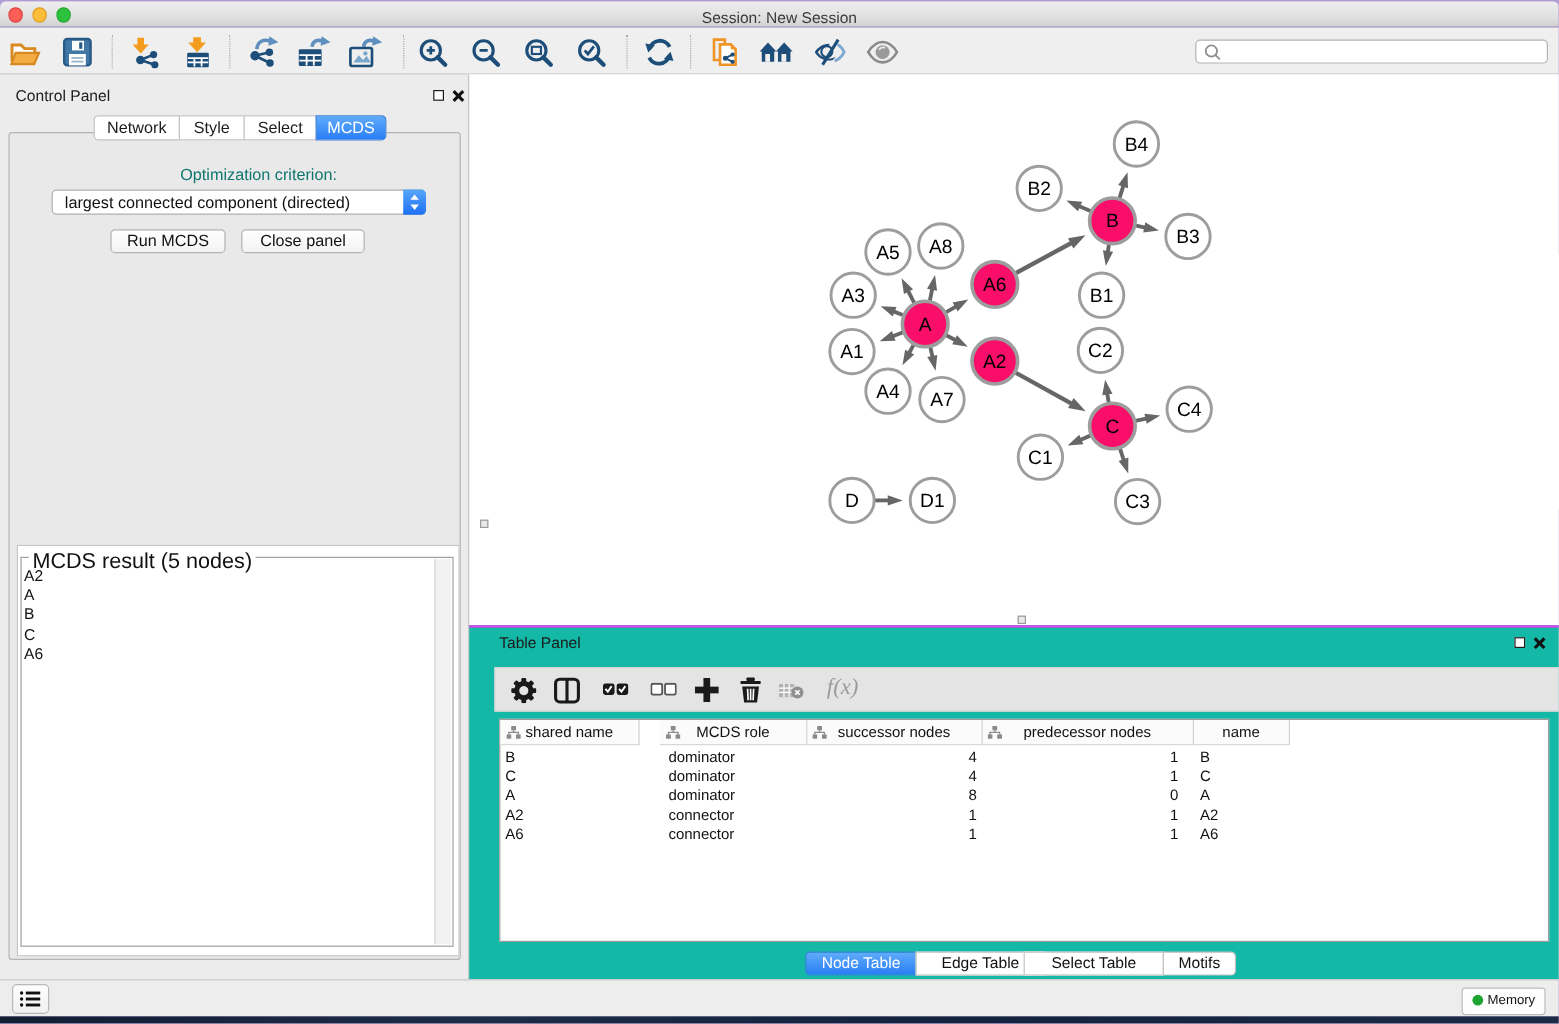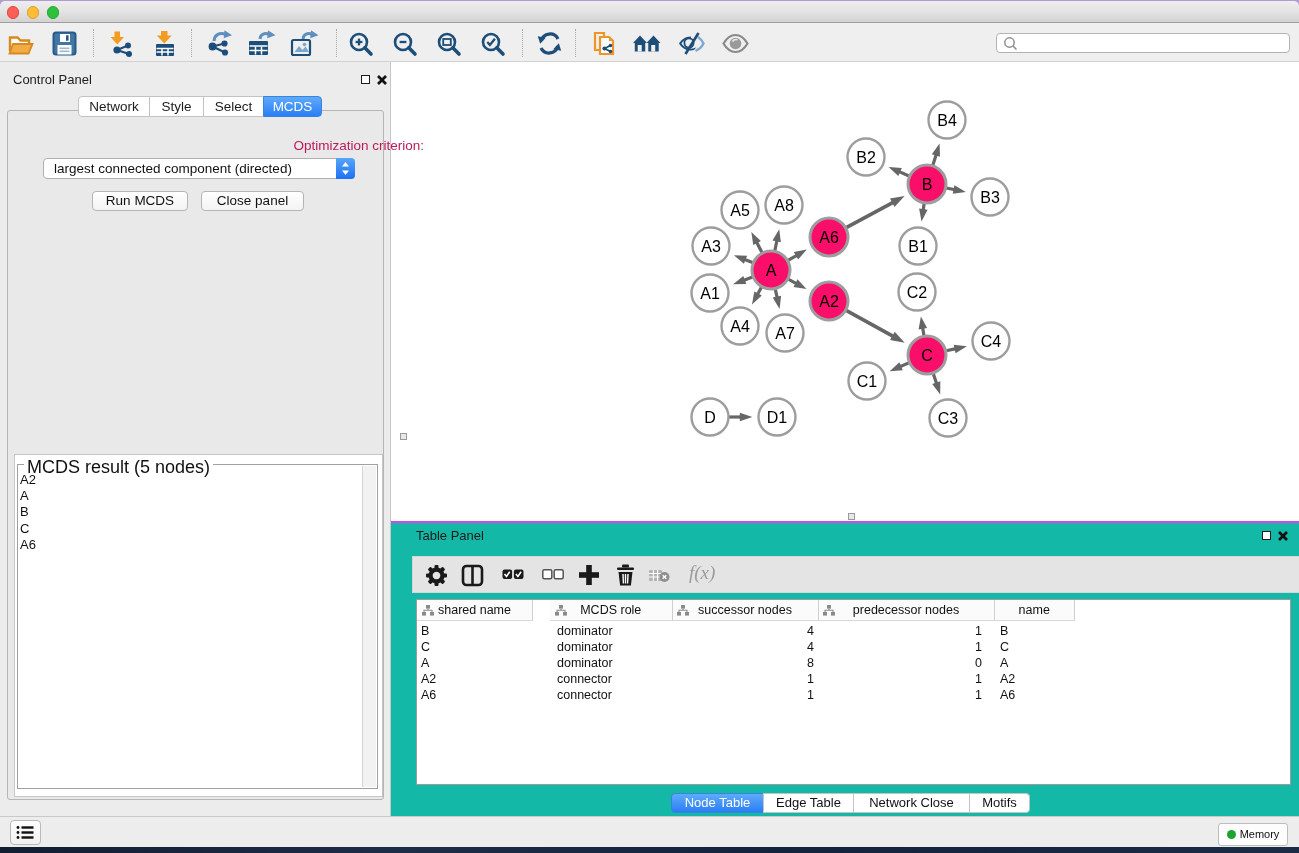--- a/index.html
+++ b/index.html
@@ -11,21 +11,21 @@
 .sep{top:6px;height:28px;width:0;border-left:1px dotted #a9a9a9}
 #searchbox{left:996px;top:10px;width:294px;height:20px;background:#fff;border:1px solid #b3b3b3;border-radius:4px}
 #main{left:0;top:62px;width:1299px;height:754px;background:#ececec}
 #vdiv{left:390px;top:0;width:1px;height:754px;background:#c6c6c6}
 #desktop{left:391px;top:0;width:908px;height:459px;background:#ffffff}
 #cptitle{left:13px;top:10px;font-size:13px;color:#1d1d1d}
 .floatico{width:9px;height:9px;border:1.5px solid #1d1d1d;background:#fff}
 #cpanel{left:7px;top:48px;width:377px;height:690px;background:#e9e9e9;border:1px solid #b5b5b5;border-radius:3px}
 .tab{top:34px;height:21px;border:1px solid #c3c3c3;background:#fff;color:#1c1c1c;font-size:13.5px;text-align:center;line-height:19px}
 .tabsel{background:linear-gradient(#5fabfa,#2a7ef5);color:#fff;border-color:#3b82e0}
-#optlabel{left:7px;top:76px;width:417px;text-align:right;font-size:13.5px;color:#be185d}
+#optlabel{left:7px;top:76px;width:417px;text-align:center;font-size:13.5px;color:#0f766e}
 #dropdown{left:43px;top:96px;width:312px;height:21px;background:#fff;border:1px solid #b0b0b0;border-radius:4px;font-size:13.5px;color:#111;line-height:19px;padding-left:10px}
 #ddcap{left:336px;top:96px;width:19px;height:21px;border-radius:0 4px 4px 0;background:linear-gradient(#57a6f9,#1d70f3)}
 .btn{top:129px;height:20px;background:linear-gradient(#ffffff,#f3f3f3);border:1px solid #b5b5b5;border-radius:4px;font-size:13.5px;color:#111;text-align:center;line-height:18px}
 #resultbox{left:14px;top:392px;width:369px;height:343px;background:#fff;border:1px solid #c6c6c6}
 #groupbox{left:2px;top:9px;width:361px;height:325px;border:1px solid #a0a0a0}
 #grouplabel{left:6px;top:-8px;background:#fff;padding:0 3px;font-size:18px;color:#111}
 #mcdslist{left:2px;top:7px;font-size:13px;color:#111;line-height:16.2px}
 #scrolltrack{right:1.5px;top:1px;width:14px;height:321px;background:#f2f2f2;border-left:1px solid #d4d4d4}
 #iwin{left:404px;top:2px;width:893px;height:445px;border:1px solid #8aa6c6;background:#fff}
 #iwtitle{left:0;top:0;width:891px;height:20px;background:linear-gradient(#ebebeb,#d2d2d2);border-bottom:1px solid #b0b0b0}
@@ -45,20 +45,21 @@
 #taskbtn{left:10px;top:3px;width:31px;height:25px;background:linear-gradient(#fefefe,#f1f1f1);border:1px solid #b9b9b9;border-radius:4px}
 #membtn{left:1218px;top:6px;width:70px;height:23px;background:#fdfdfd;border:1px solid #bdbdbd;border-radius:3px;font-size:11px;color:#111;line-height:21px;text-align:center}
 #deskstrip{left:0;top:847px;width:1299px;height:6px;background:linear-gradient(90deg,#111d31,#1d2c47 30%,#14233c 60%,#1b2a45)}
 .ico{position:absolute;top:30px}
 </style></head>
 <body>
 <div id="titlebar" class="abs">
   <div class="abs tl" style="left:6.7px;background:#fb5f57;border:0.5px solid #e0443e"></div>
   <div class="abs tl" style="left:26.7px;background:#fdbd39;border:0.5px solid #dfa023"></div>
   <div class="abs tl" style="left:46.7px;background:#2ec13e;border:0.5px solid #24a82f"></div>
+  <div class="abs" id="title">Session: New Session</div>
 </div>
 <div id="toolbar" class="abs">
   <div class="abs sep" style="left:93px"></div>
   <div class="abs sep" style="left:191px"></div>
   <div class="abs sep" style="left:336px"></div>
   <div class="abs sep" style="left:522px"></div>
   <div class="abs sep" style="left:575px"></div>
   <svg class="ico" style="left:7px;top:8px" width="28" height="26">
     <path d="M3 20 V6.5 h7.5 l3 3 h8.5 v3.5" fill="#fff" stroke="#d8891f" stroke-width="2.4"></path>
     <path d="M6 13 h19.5 l-4 9.5 H2.5 z" fill="#f3ac44" stroke="#d8891f" stroke-width="1.8"></path>
@@ -417,22 +418,22 @@
         </div>
       <div class="abs trow" style="top:87px">
           <span class="cell" style="left:4px">A6</span>
           <span class="cell" style="left:140px">connector</span>
           <span class="cell" style="left:255px;width:142px;text-align:right">1</span>
           <span class="cell" style="left:402px;width:163px;text-align:right">1</span>
           <span class="cell" style="left:583px">A6</span>
         </div>
     </div>
     <div class="abs btab btabsel" style="left:280px;width:93px;border-radius:4px 0 0 4px">Node Table</div>
-    <div class="abs btab" style="left:372px;width:91px">Edge Table</div>
-    <div class="abs btab" style="left:462px;width:117px">Network Close</div>
+    <div class="abs btab" style="left:372px;width:108px">Edge Table</div>
+    <div class="abs btab" style="left:462px;width:117px">Select Table</div>
     <div class="abs btab" style="left:578px;width:61px;border-radius:0 4px 4px 0">Motifs</div>
   </div>
 </div>
 <div id="statusbar" class="abs">
   <div class="abs" id="taskbtn">
       <svg width="19" height="15" style="position:absolute;left:5px;top:4px">
         <g fill="#111">
           <circle cx="2" cy="2.5" r="1.4"></circle>
           <rect x="5.5" y="1.3" width="12" height="2.4"></rect>
           <circle cx="2" cy="7.5" r="1.4"></circle>

